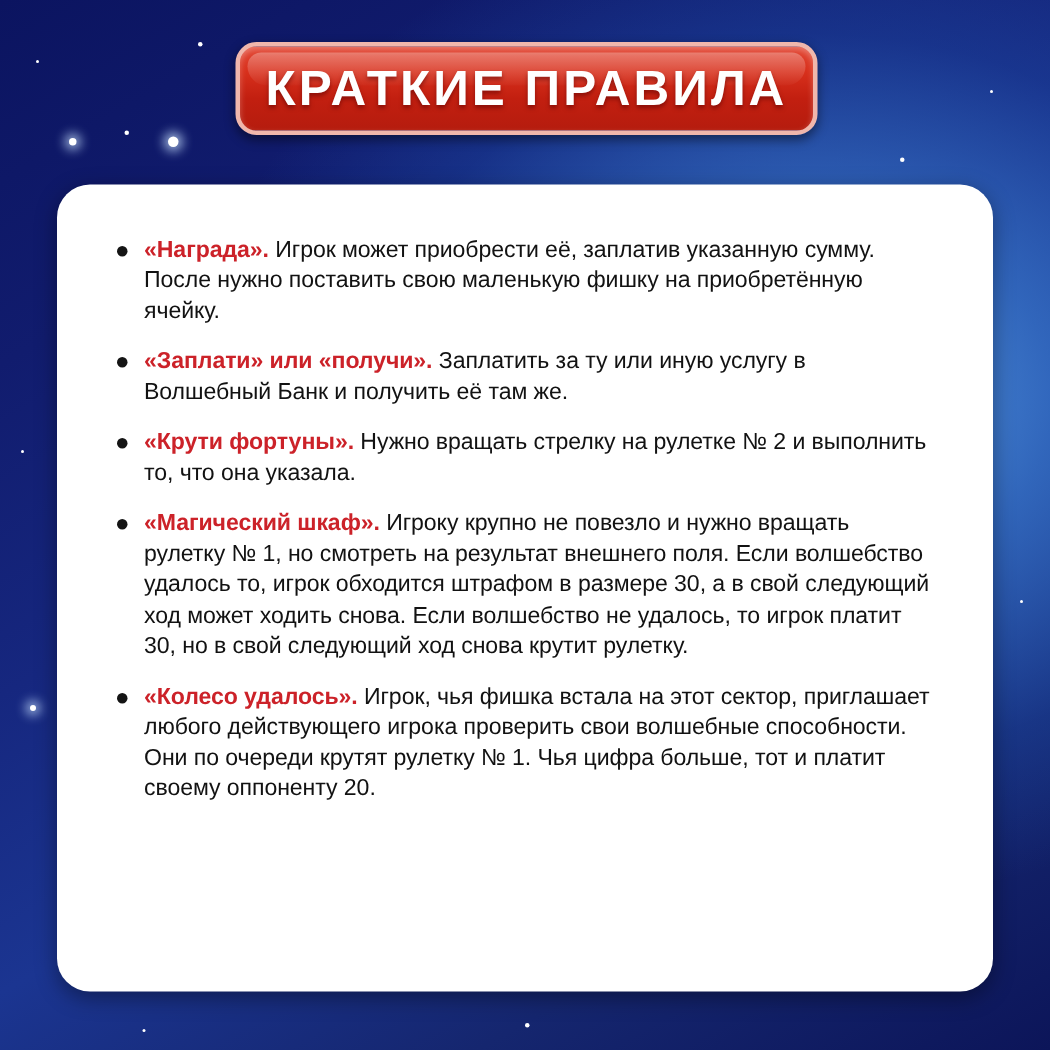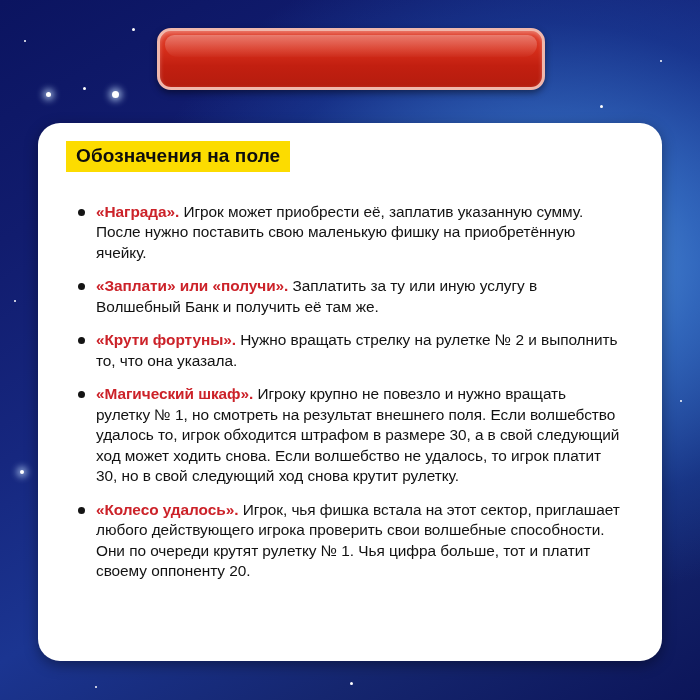--- a/index.html
+++ b/index.html
@@ -156,27 +156,25 @@
       <div class="star" style="left: 660px; top: 60px; width: 2px; height: 2px;"></div>
       <div class="star glow" style="left: 20px; top: 470px; width: 4px; height: 4px;"></div>
       <div class="star" style="left: 14px; top: 300px; width: 2px; height: 2px;"></div>
       <div class="star" style="left: 680px; top: 400px; width: 2px; height: 2px;"></div>
       <div class="star" style="left: 350px; top: 682px; width: 3px; height: 3px;"></div>
       <div class="star" style="left: 95px; top: 686px; width: 2px; height: 2px;"></div>
     </div>
 
   <div id="title-banner">
     <div class="shine"></div>
+    <span id="title-text">КРАТКИЕ ПРАВИЛА</span>
   </div>
 
   <div id="content-card">
 
-    <div id="section-header">
-      <span id="section-header-text">Обозначения на поле</span>
-    </div>
 
     <ul id="rules-list">
         <li class="rule-item"><span class="rule-bullet"></span><span class="rule-term">«Награда».</span> <span class="rule-body">Игрок может приобрести её, заплатив указанную сумму. После нужно поставить свою маленькую фишку на приобретённую ячейку.</span></li>
         <li class="rule-item"><span class="rule-bullet"></span><span class="rule-term">«Заплати» или «получи».</span> <span class="rule-body">Заплатить за ту или иную услугу в Волшебный Банк и получить её там же.</span></li>
         <li class="rule-item"><span class="rule-bullet"></span><span class="rule-term">«Крути фортуны».</span> <span class="rule-body">Нужно вращать стрелку на рулетке № 2 и выполнить то, что она указала.</span></li>
         <li class="rule-item"><span class="rule-bullet"></span><span class="rule-term">«Магический шкаф».</span> <span class="rule-body">Игроку крупно не повезло и нужно вращать рулетку № 1, но смотреть на результат внешнего поля. Если волшебство удалось то, игрок обходится штрафом в размере 30, а в свой следующий ход может ходить снова. Если волшебство не удалось, то игрок платит 30, но в свой следующий ход снова крутит рулетку.</span></li>
         <li class="rule-item"><span class="rule-bullet"></span><span class="rule-term">«Колесо удалось».</span> <span class="rule-body">Игрок, чья фишка встала на этот сектор, приглашает любого действующего игрока проверить свои волшебные способности. Они по очереди крутят рулетку № 1. Чья цифра больше, тот и платит своему оппоненту 20.</span></li>
       </ul>
 
   </div>

